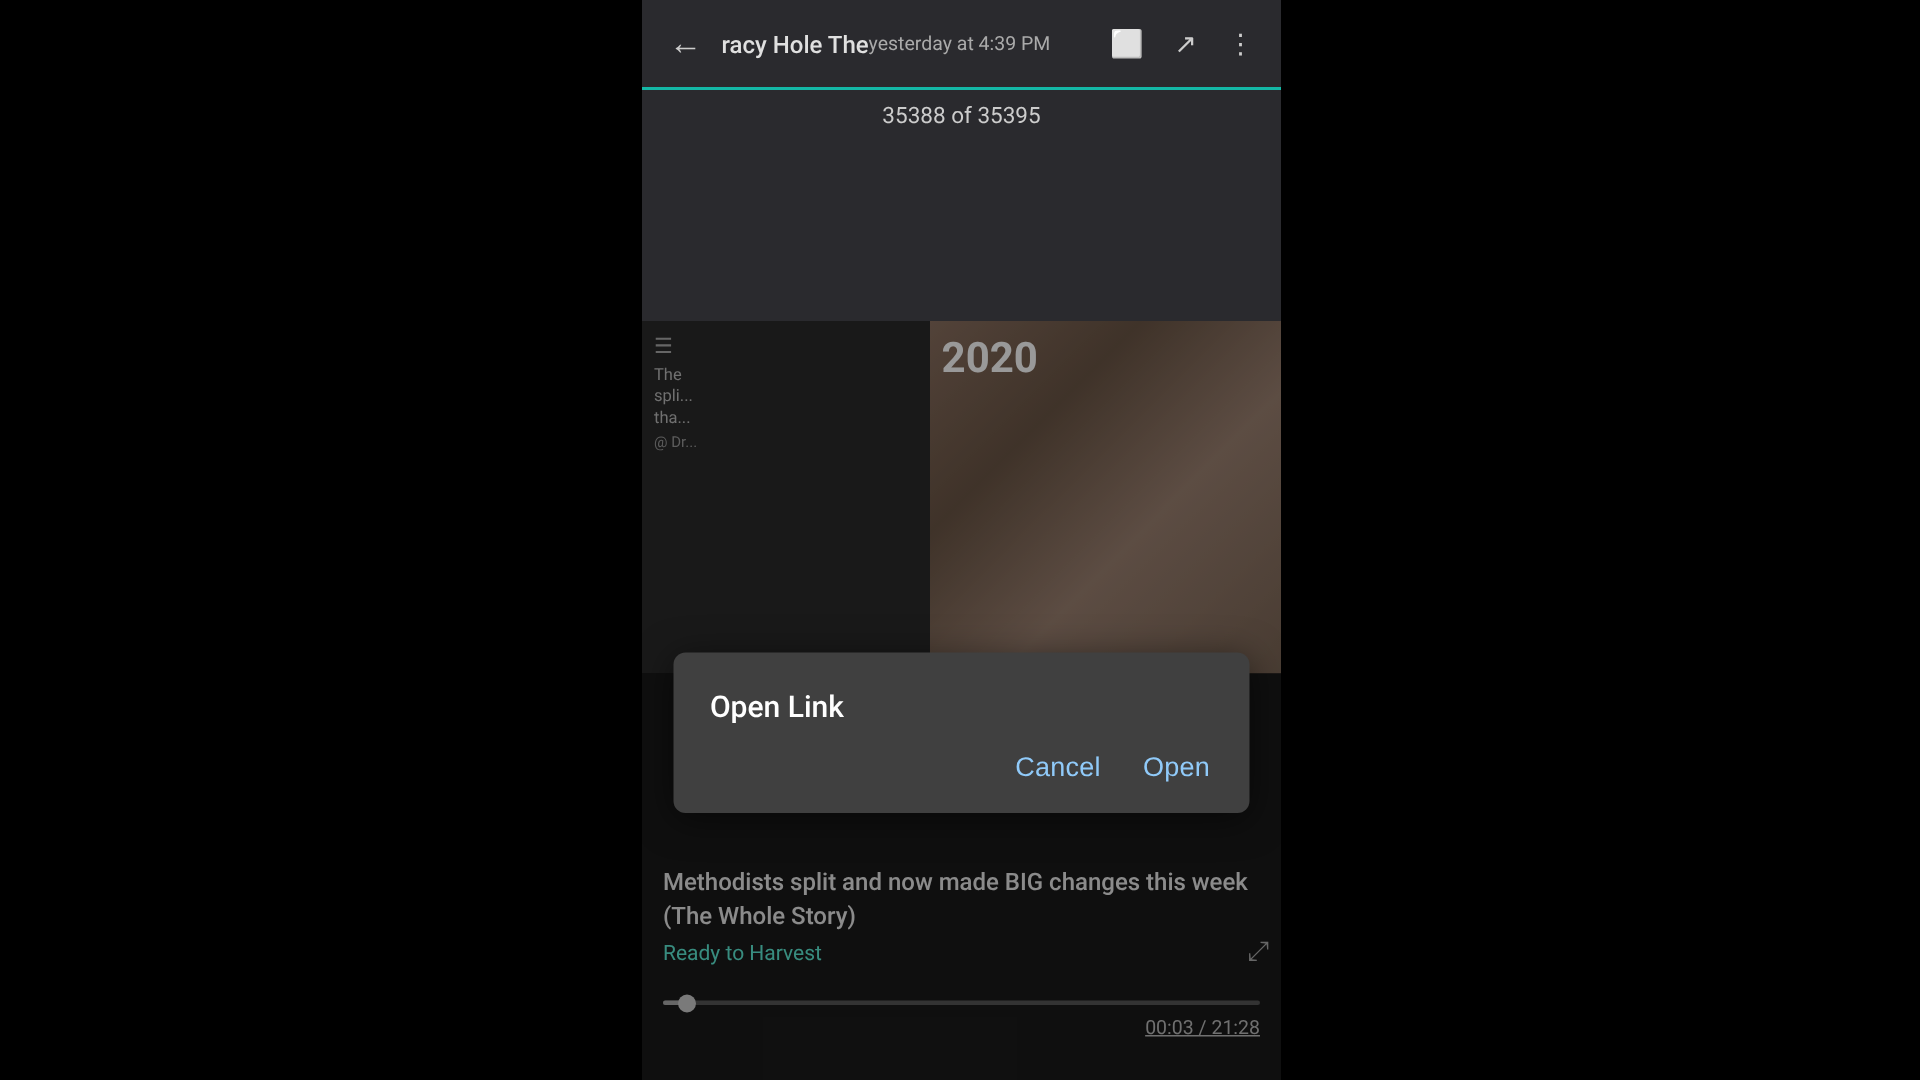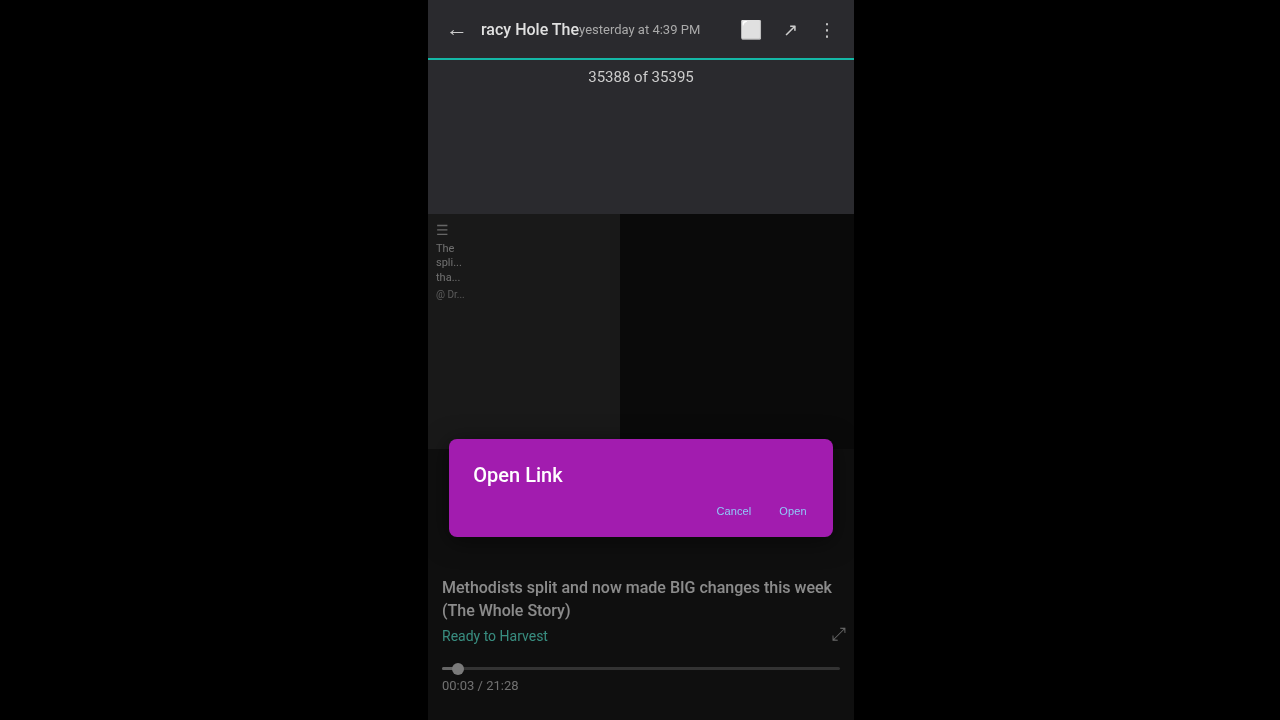--- a/index.html
+++ b/index.html
@@ -177,21 +177,21 @@
       position: absolute;
       top: 0; left: 0; right: 0; bottom: 0;
       background: rgba(0,0,0,0.4);
       display: flex;
       align-items: center;
       justify-content: center;
       z-index: 10;
     }
 
     .dialog {
-      background: #a21caf;
+      background: #404040;
       border-radius: 8px;
       padding: 24px 24px 16px 24px;
       width: 398px;
       max-width: 90%;
       box-shadow: 0 4px 24px rgba(0,0,0,0.5);
       margin-top: 42px;
     }
 
     .dialog-title {
       color: #fff;
@@ -213,21 +213,21 @@
     }
 
     .dialog-actions {
       display: flex;
       justify-content: flex-end;
       gap: 24px;
     }
 
     .dialog-btn {
       color: #90caf9;
-      font-size: 11px;
+      font-size: 18px;
       font-weight: 500;
       cursor: pointer;
       background: none;
       border: none;
       padding: 4px 2px;
       text-transform: none;
       letter-spacing: 0.01em;
     }
 
     
@@ -294,20 +294,22 @@
       transform: translate(-50%, -50%);
       width: 12px;
       height: 12px;
       border-radius: 50%;
       background: #ccc;
     }
 
     .progress-time {
       color: #bbb;
       font-size: 13px;
+      text-align: right;
+      text-decoration: underline;
     }
 
     
     .expand-icon {
       position: absolute;
       right: 8px;
       bottom: 75px;
       color: #aaa;
       font-size: 18px;
     }
@@ -345,20 +347,24 @@
 
     <div class="thumbnail-area">
       <div class="thumbnail-inner">
         <div class="thumb-left">
           <div style="display:flex;align-items:center;gap:4px;">
             <span style="color:#aaa;font-size:14px;">☰</span>
           </div>
           <div class="article-snippet">The<br>spli...<br>tha...</div>
           <div class="article-source">@ Dr...</div>
         </div>
+        <div class="thumb-right">
+          <div class="thumb-right-img"></div>
+          <div class="year-badge">2020</div>
+        </div>
       </div>
     </div>
 
     <div class="dialog-overlay">
       <div class="dialog">
         <div class="dialog-title">Open Link</div>
         <div class="dialog-actions">
           <button class="dialog-btn">Cancel</button>
           <button class="dialog-btn">Open</button>
         </div>

